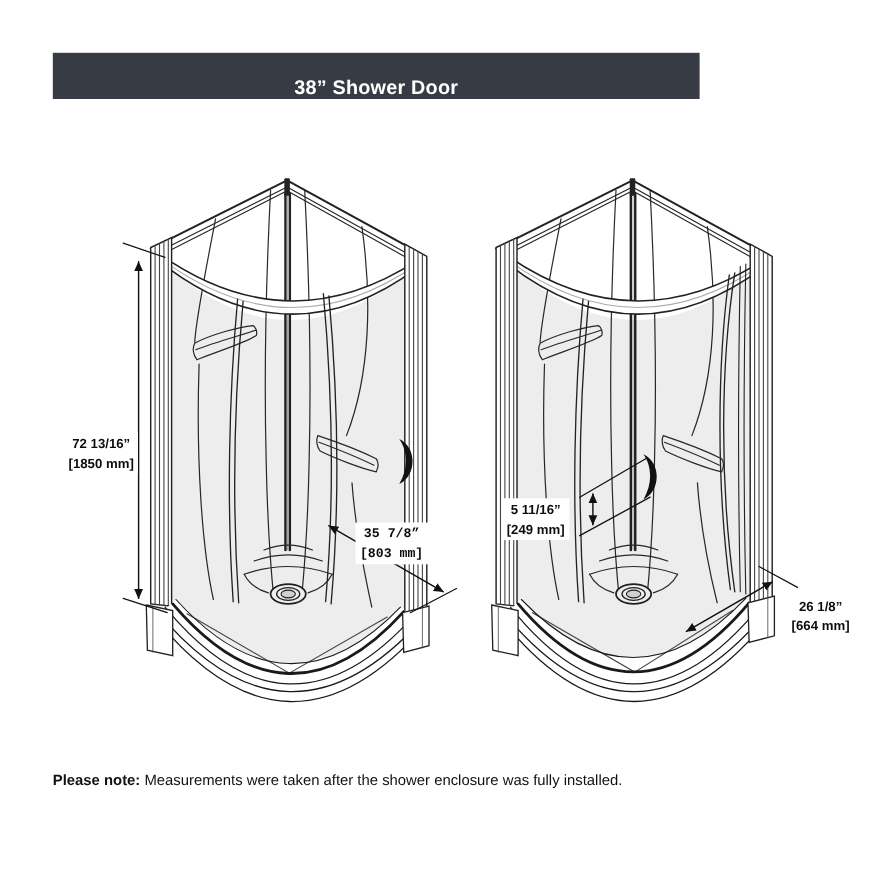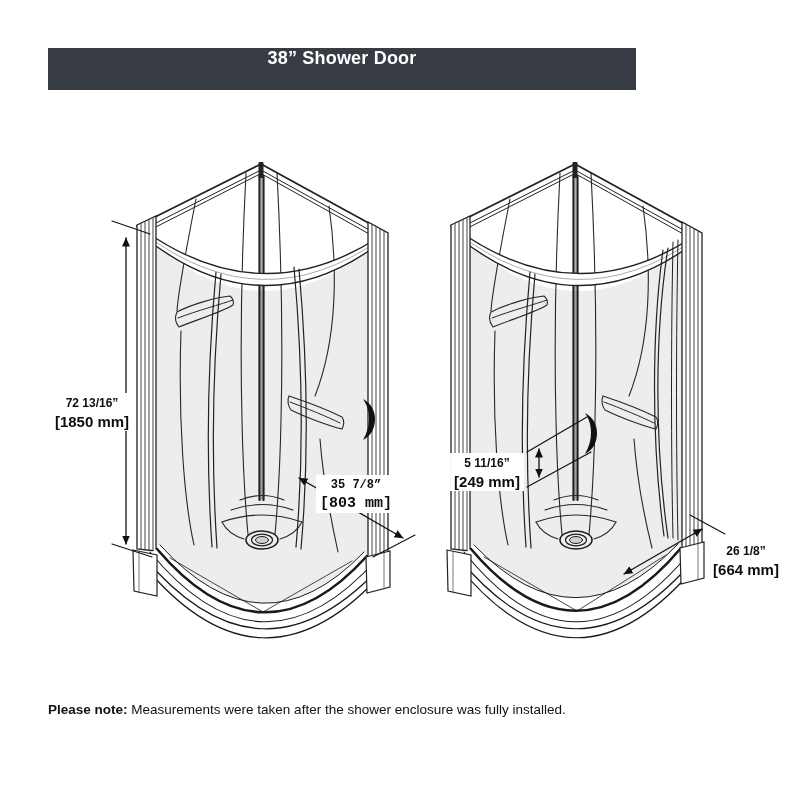--- a/index.html
+++ b/index.html
@@ -1,25 +1,25 @@
 <!DOCTYPE html>
 <html><head>
 <meta charset="utf-8">
 <style>
   html,body{margin:0;padding:0;background:#fff;}
   .page{position:relative;width:800px;height:800px;background:#ffffff;overflow:hidden;
         font-family:"Liberation Sans","DejaVu Sans",sans-serif;color:#111;}
   .header{position:absolute;left:48px;top:48px;width:588px;height:42px;background:#373c44;
-          display:flex;align-items:flex-start;justify-content:center;}
+          display:flex;align-items:flex-end;justify-content:center;}
   .header .title{color:#ffffff;font-weight:bold;font-size:18px;letter-spacing:.2px;}
   .drawing-svg{position:absolute;left:0;top:0;width:800px;height:800px;}
   .dim{position:absolute;transform:translateX(-50%);text-align:center;font-weight:bold;
        color:#0d0d0d;background:#ffffff;padding:1px 4px;white-space:nowrap;}
   .dim .imp{display:block;font-size:12px;line-height:19px;}
-  .dim .met{display:block;font-size:15px;line-height:17px;}
+  .dim .met{display:block;font-size:12px;line-height:17px;}
   .footer{position:absolute;left:48px;top:701px;width:700px;font-size:13.5px;line-height:17px;color:#111;}
   .footer .b{font-weight:bold;}
 </style>
 </head>
 <body>
 
 <div class="page">
 
   <div class="header">
     <span class="title">38” Shower Door</span>

